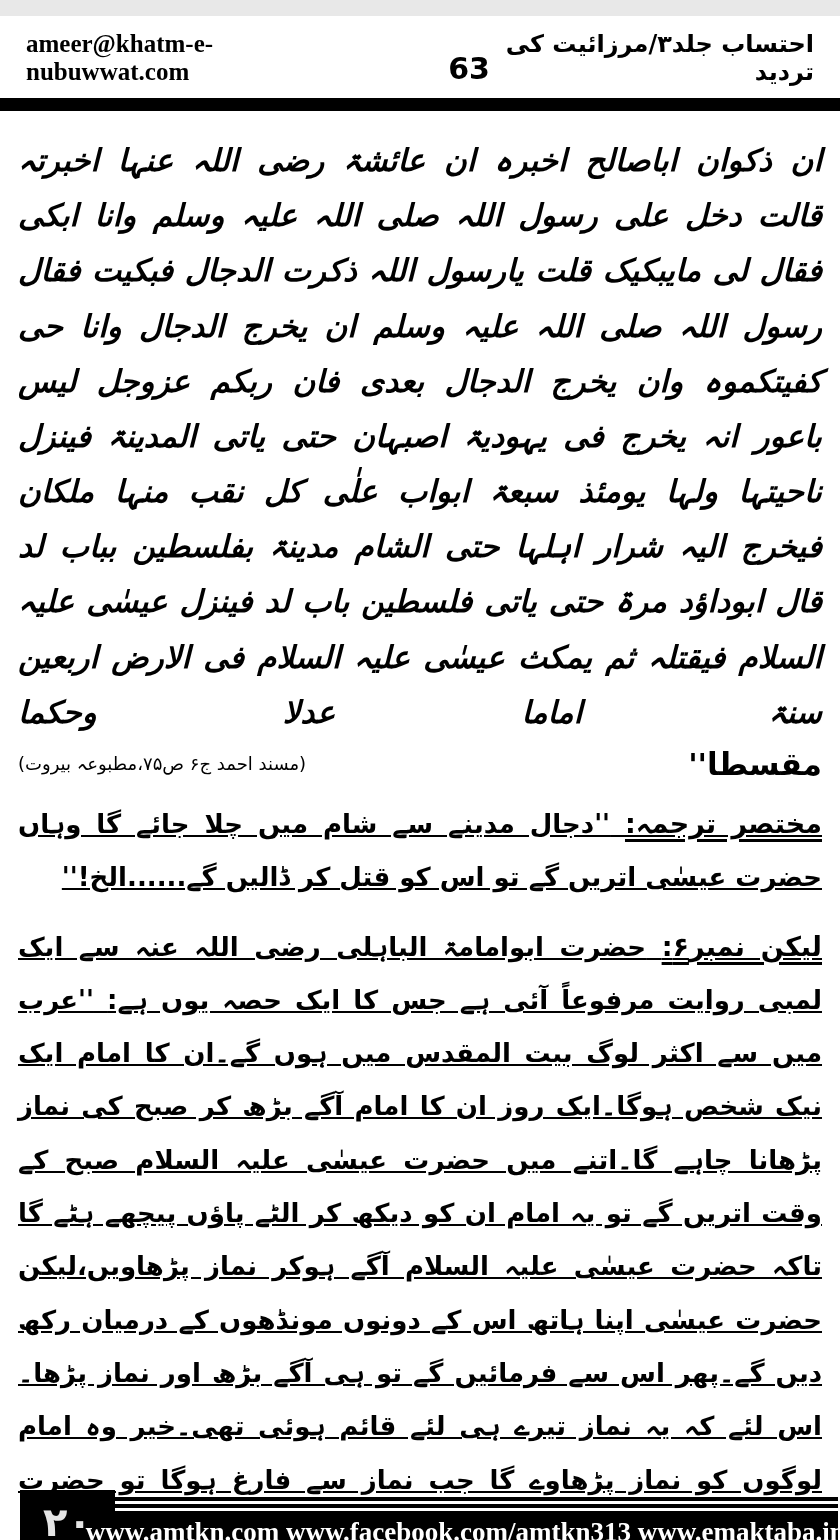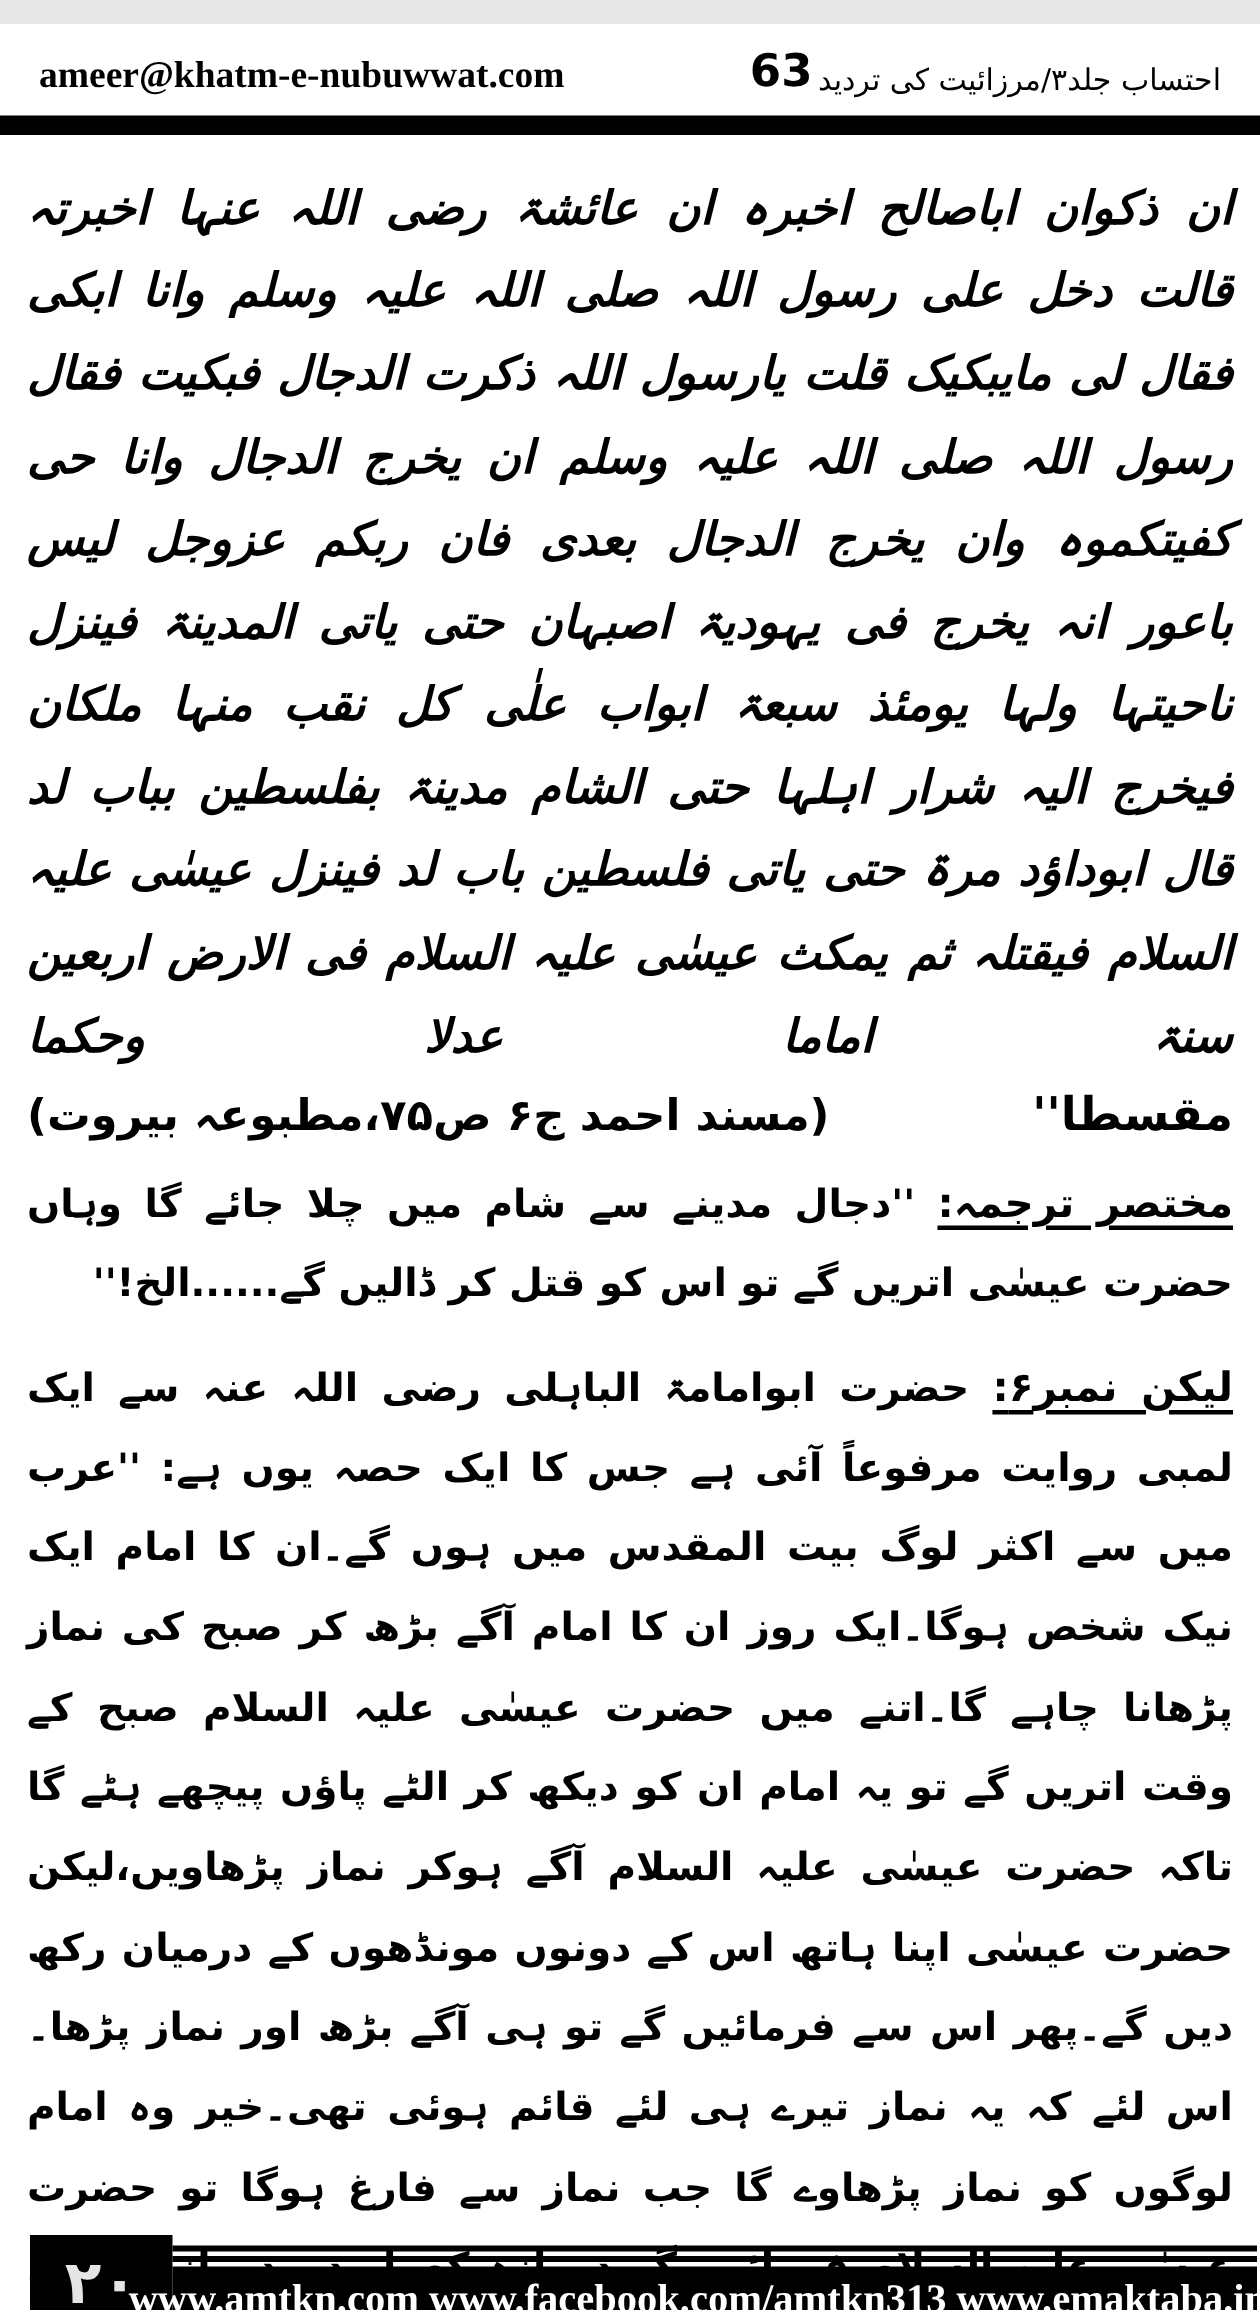--- a/index.html
+++ b/index.html
@@ -26,22 +26,22 @@
     direction:ltr;
   }
   .header .pagenum{
     font-weight:bold;
     font-size:30px;
     direction:rtl;
     margin-left:120px;
   }
   .header .booktitle{
     direction:rtl;
-    font-weight:normal;
-    font-size:20px;
+    font-weight:bold;
+    font-size:24px;
   }
   .rule{
     height:13px;
     background:#000;
     margin:4px 0 0 0;
   }
   
   .body{
     padding:14px 18px 0 18px;
     direction:rtl;
@@ -59,29 +59,30 @@
     display:flex;
     justify-content:space-between;
     align-items:center;
     margin:6px 0 2px 0;
   }
   .hadith-end .closing{
     font-weight:bold;
     font-size:31px;
   }
   .hadith-end .citation{
-    font-weight:bold;
-    font-size:29px;
+    font-weight:normal;
+    font-size:18px;
   }
   .urdu-para{
     margin:14px 0 0 0;
     font-weight:bold;
     font-size:26px;
     line-height:2.05;
     text-align:justify;
+    text-decoration:underline;
   }
   .underlined-heading{
     text-decoration:underline;
     text-underline-offset:6px;
     text-decoration-thickness:2.5px;
     font-size:27px;
   }
   
   .footer{
     position:absolute;

